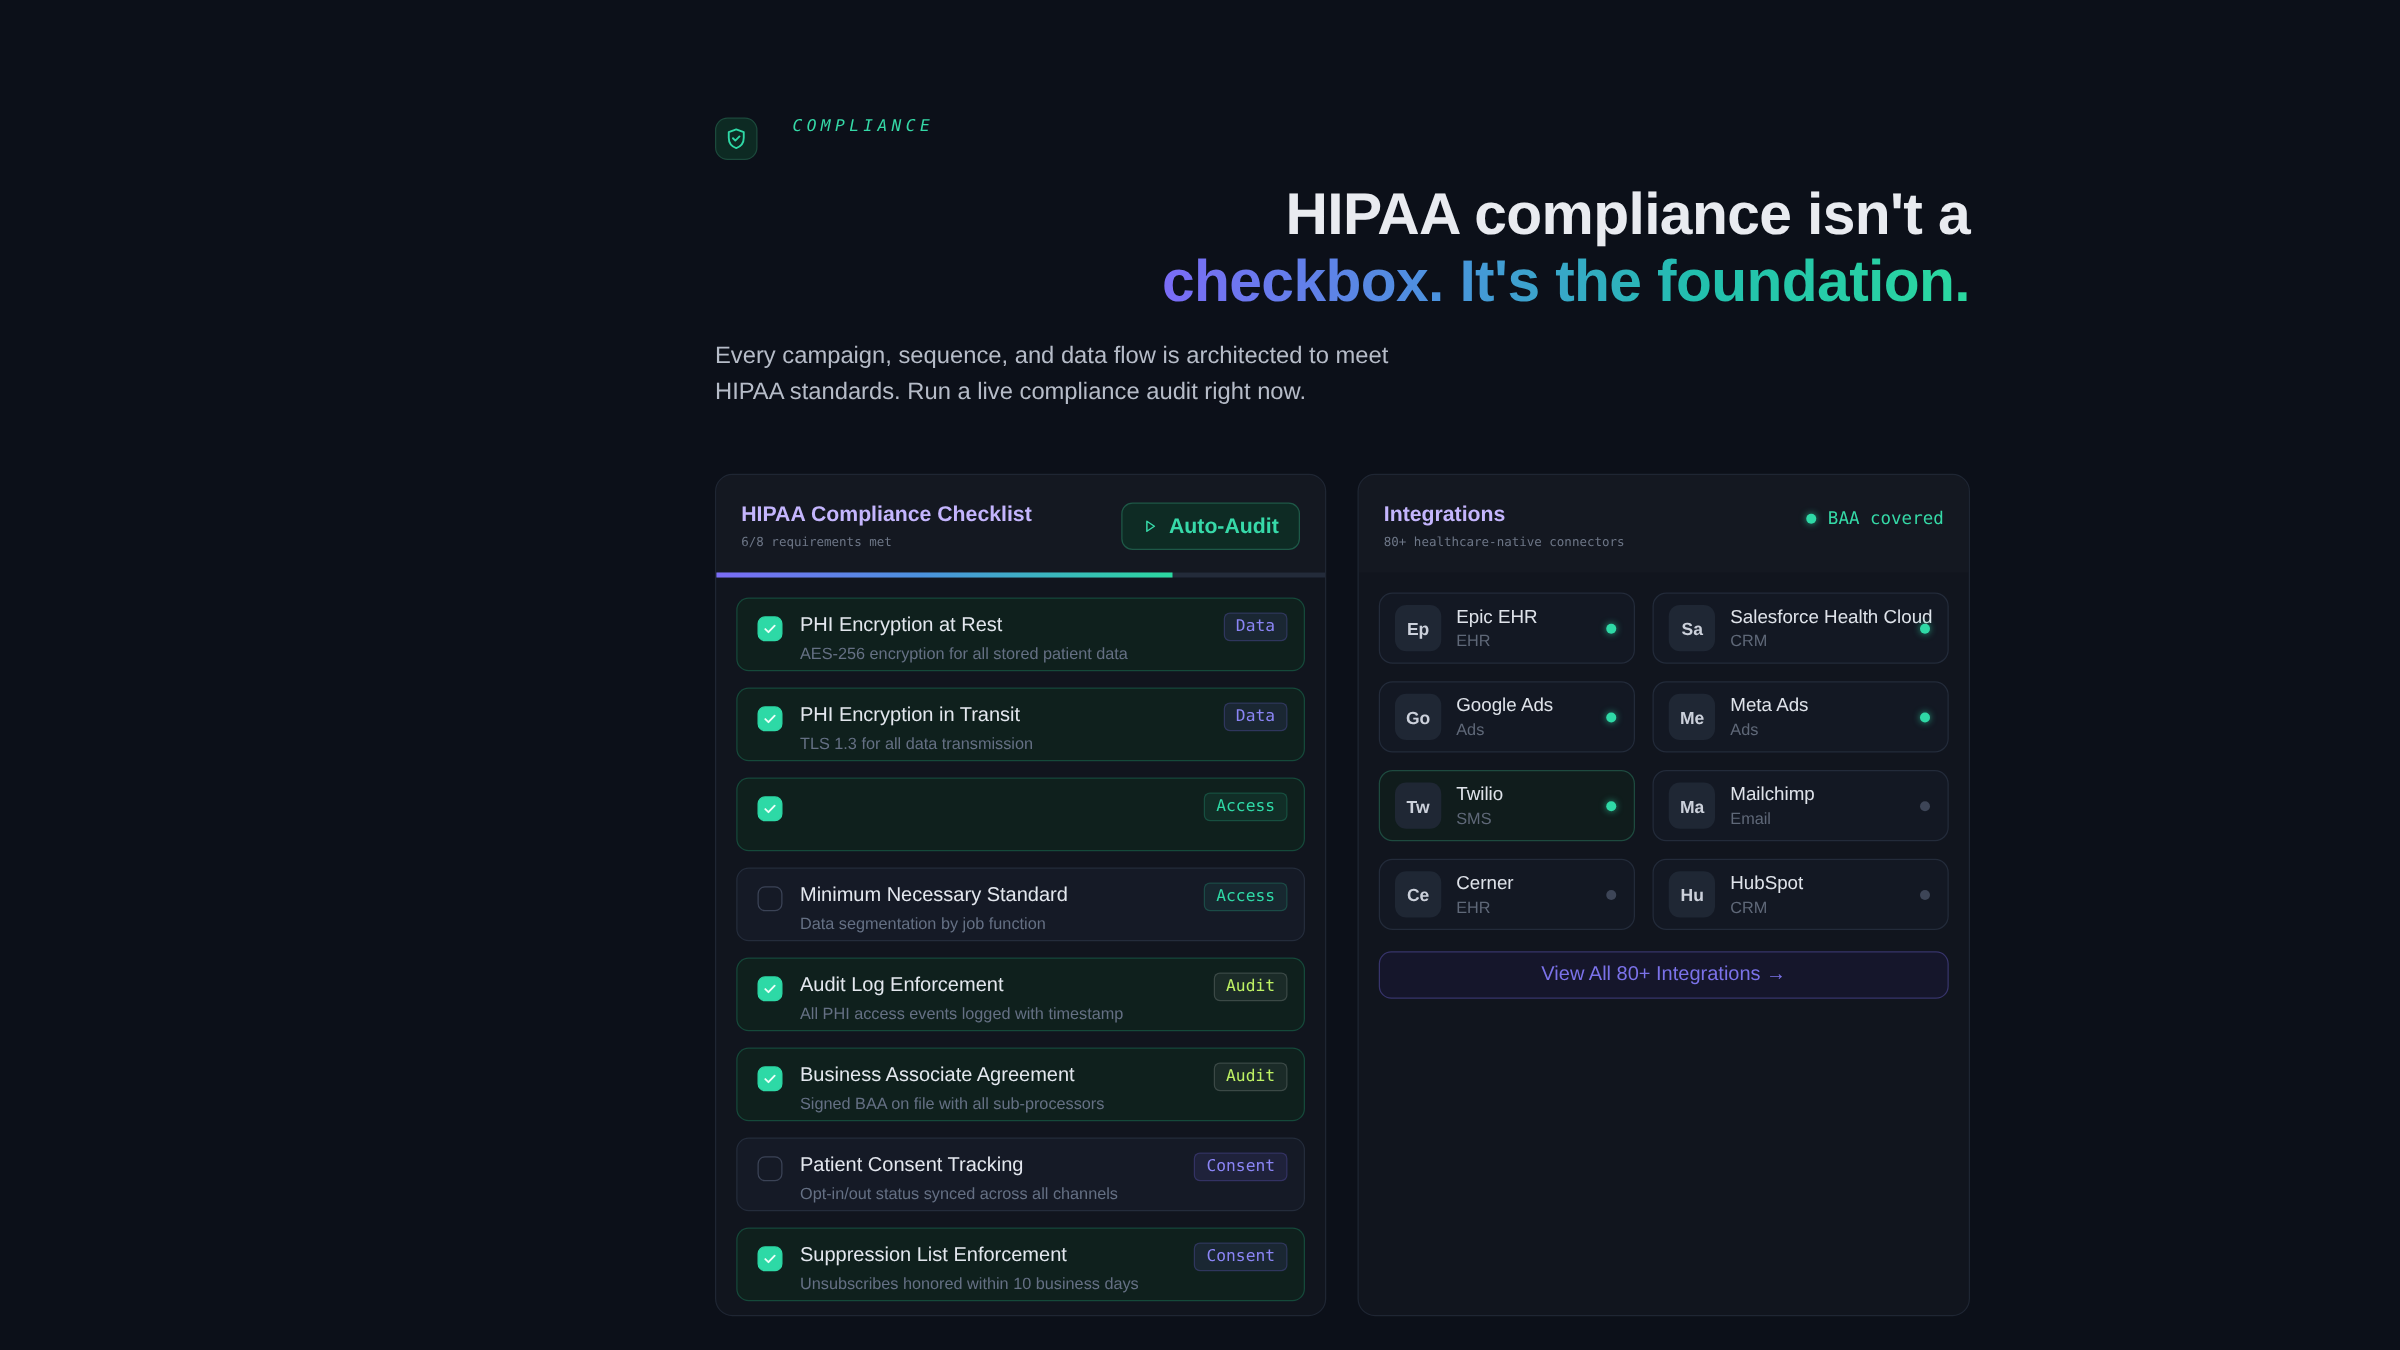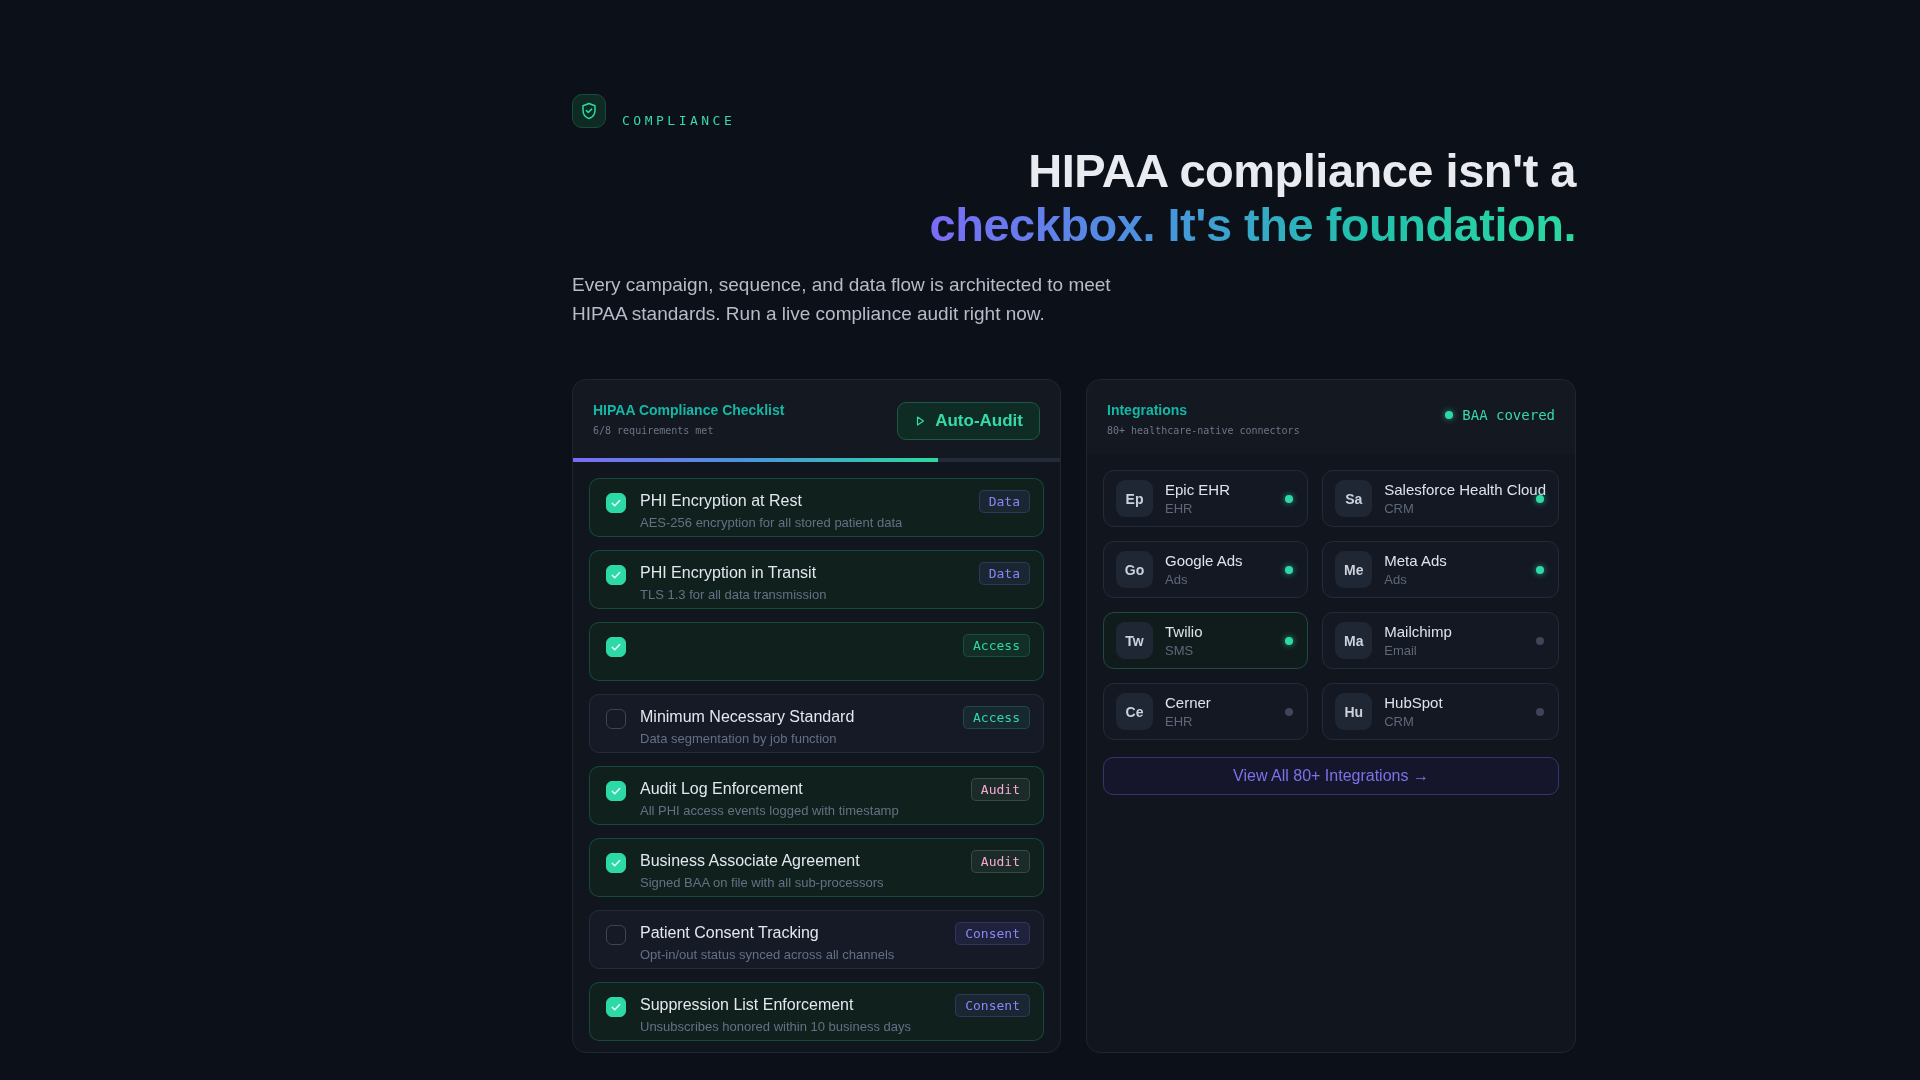--- a/index.html
+++ b/index.html
@@ -8,21 +8,21 @@
     background:#0c1019;
     font-family:"Liberation Sans", sans-serif;
     color:#e7eaef;
     overflow:hidden;
   }
   .mono { font-family:"DejaVu Sans Mono", monospace; }
 
   .content { position:absolute; left:572px; top:94px; width:1004px; }
 
   
-  .eyebrow-row { display:flex; align-items:flex-end; gap:16px; }
+  .eyebrow-row { display:flex; align-items:flex-start; gap:28px;font-style:italic; }
   .eyebrow-icon {
     width:34px; height:34px; border-radius:10px;
     background:#0d2a23; border:1px solid #1c4a3c;
     display:flex; align-items:center; justify-content:center;
   }
   .eyebrow-label { font-size:13px; letter-spacing:3.5px; color:#35d9a7; }
 
   h1 { margin-top:16px; font-size:47px; line-height:54px; font-weight:bold; letter-spacing:-0.5px;text-align:right; }
   .h1-line1 { color:#e9ebf0; }
   .h1-line2 {
@@ -37,21 +37,21 @@
     background:#11151e; border:1px solid #1f2633; border-radius:14px;
     overflow:hidden; height:674px;
   }
   .card-left { width:489px; }
   .card-right { width:490px; }
 
   .card-header {
     display:flex; align-items:flex-start; justify-content:space-between;
     padding:22px 20px 18px 20px; background:rgba(255,255,255,0.015);
   }
-  .card-title { font-size:14px; font-weight:bold; color:#14b8a6; }
+  .card-title { font-size:17px; font-weight:bold; color:#c4b5fd; }
   .card-subtitle { margin-top:7px; font-size:10px; color:#6d7687; }
 
   .audit-btn {
     display:flex; align-items:center; gap:9px;
     background:#0e2b24; border:1px solid #1e5847; border-radius:9px;
     padding:8px 16px; cursor:pointer;
   }
   .audit-btn-label { font-size:17px; font-weight:bold; color:#37d9a9;text-align:center; }
 
   .progress-track { height:4px; width:100%; background:#232b3a; }
@@ -83,21 +83,21 @@
     position:absolute; top:11px; right:13px;
     font-size:13px; padding:3px 9px; border-radius:5px;
   }
   .badge.mod-data, .badge.mod-consent {
     color:#8b85f5; background:rgba(123,108,246,0.10); border:1px solid rgba(123,108,246,0.22);
   }
   .badge.mod-access {
     color:#2fd9a6; background:rgba(45,217,166,0.08); border:1px solid rgba(45,217,166,0.20);
   }
   .badge.mod-audit {
-    color:#f9a8d4; background:rgba(255,255,255,0.05); border:1px solid rgba(255,255,255,0.14);
+    color:#bef264; background:rgba(255,255,255,0.05); border:1px solid rgba(255,255,255,0.14);
   }
 
   
   .baa-badge { display:flex; align-items:center; gap:9px; margin-top:5px; }
   .baa-dot { width:8px; height:8px; border-radius:50%; background:#2fd9a6; box-shadow:0 0 6px rgba(47,217,166,0.7); }
   .baa-label { font-size:14px; color:#35d9a7; }
 
   .tiles { padding:16px 16px 0 16px; display:grid; grid-template-columns:1fr 1fr; gap:14px; }
   .tile {
     display:flex; align-items:center; gap:12px;

